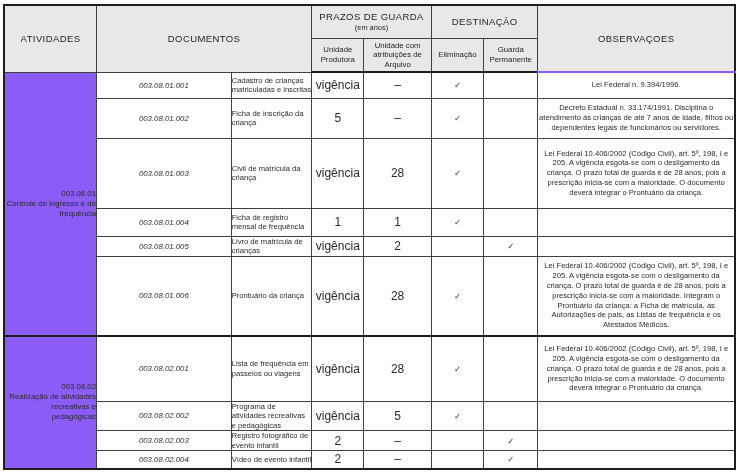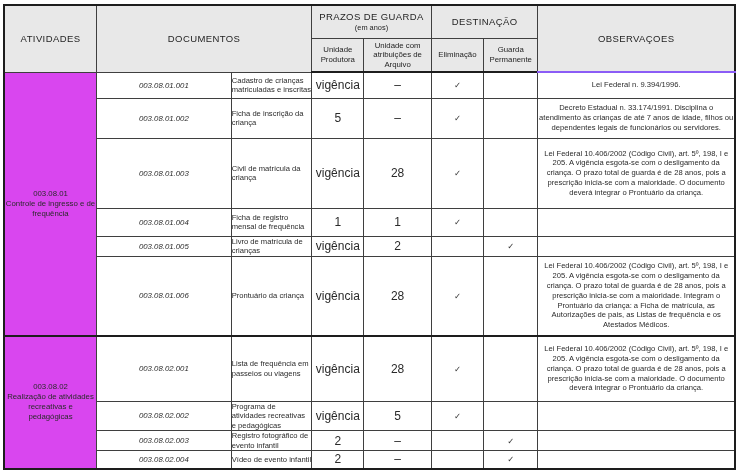--- a/index.html
+++ b/index.html
@@ -29,22 +29,22 @@
     color: #1e1e1e;
     margin-top: 8px;
   }
   .h-main { font-size: 9.5px; letter-spacing: .4px; text-align: center; }
   .h-sub  { font-size: 7.8px; line-height: 9.5px; text-align: center; padding: 1px 2px; }
   .h-small { font-size: 7.4px; letter-spacing: 0; display: block; margin-top: 1px; }
   .head-bottom th { border-bottom: 2px solid #1d1d1d; }
 
   .activity {
     font-size: 7.8px; line-height: 10px;
-    text-align: center; padding: 2px 3px 2px 4px;
-    vertical-align: middle; background: #d946ef; color: #2a2a2a;
+    text-align: right; padding: 2px 3px 2px 4px;
+    vertical-align: middle; background: #8b5cf6; color: #2a2a2a;
   }
   .code { font-size: 7.8px; text-align: center; color: #2a2a2a; font-style: italic; }
   .doc  { font-size: 7.6px; line-height: 9.5px; text-align: left; padding: 2px 3px; color: #2a2a2a; margin-left: 20px; }
   .val  { font-size: 12px; text-align: center; color: #2a2a2a; }
   .mark { font-size: 8.5px; text-align: center; color: #3a3a3a; }
   .obs  { font-size: 7.6px; line-height: 9.8px; text-align: center; padding: 2px 4px; vertical-align: middle; color: #2a2a2a; }
 
   tr.group-start td { border-top: 2px solid #1d1d1d; }
 </style>
 </head>

